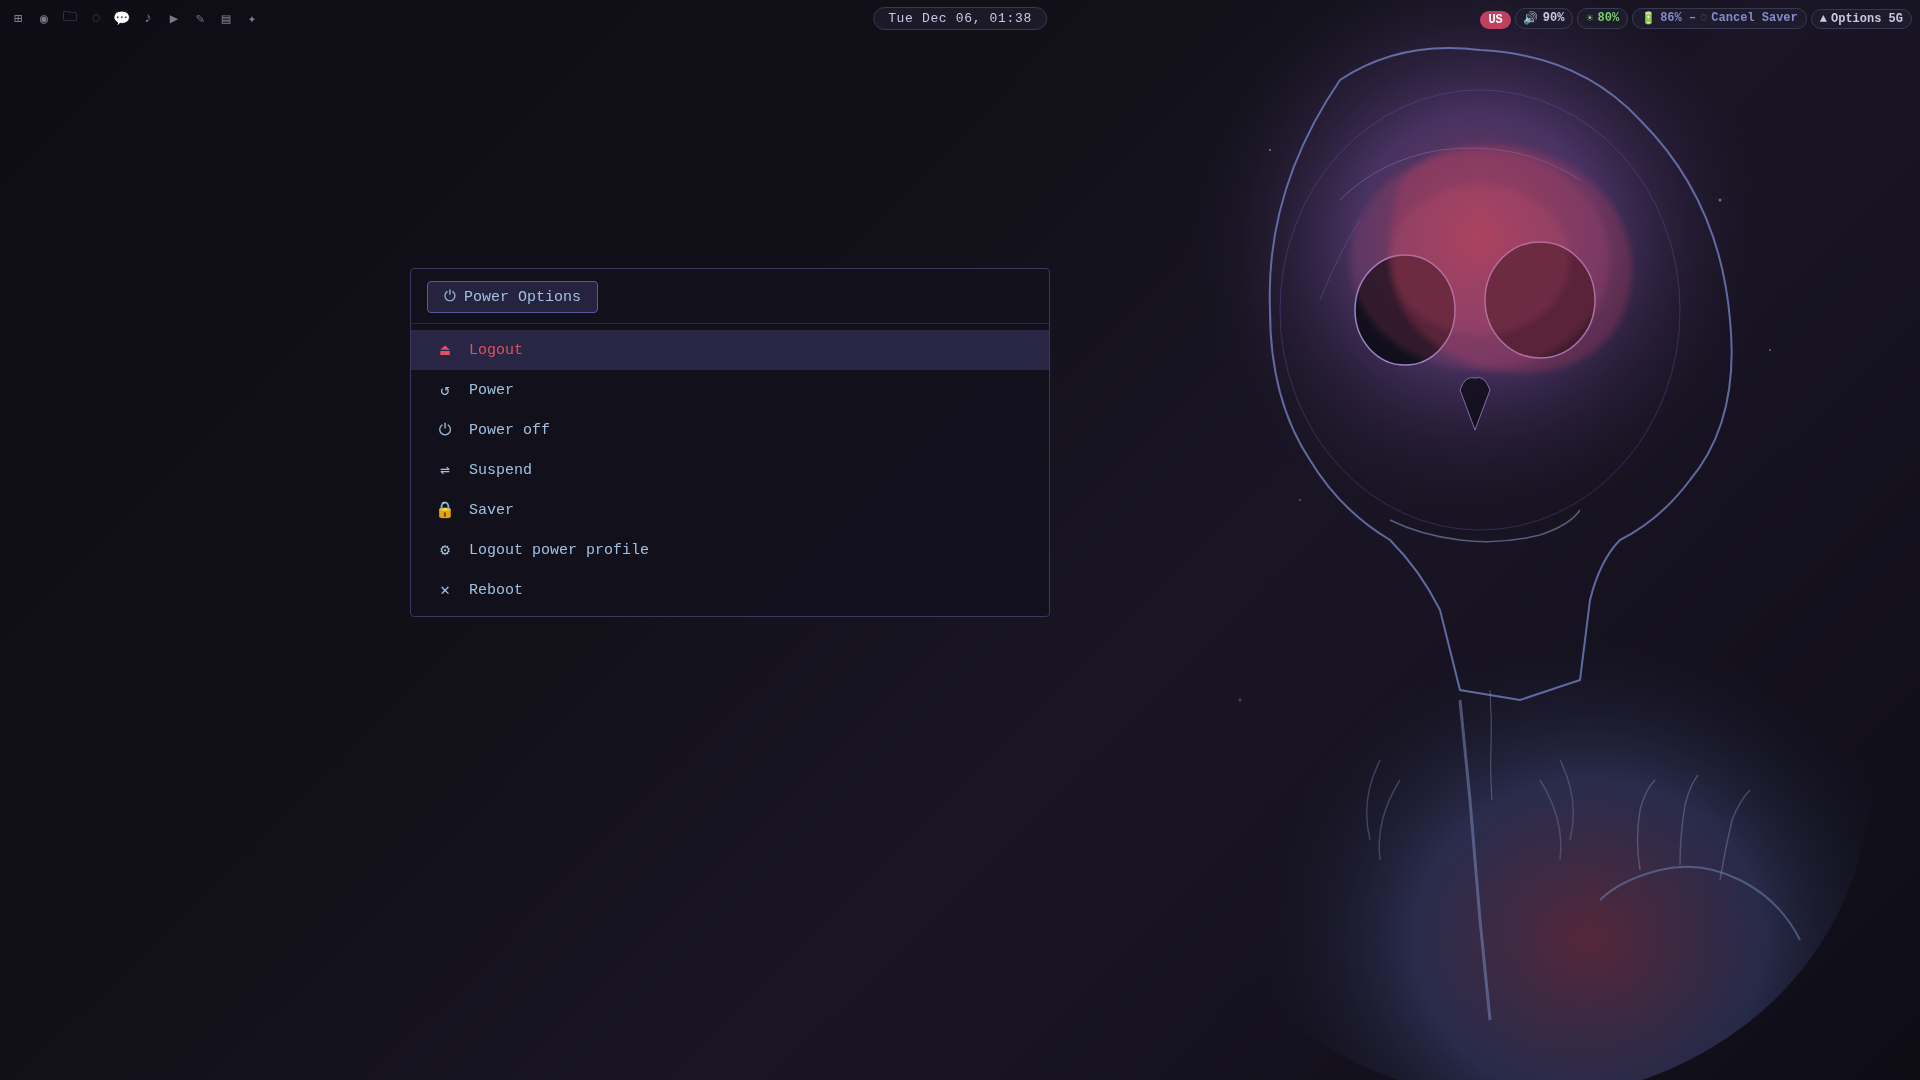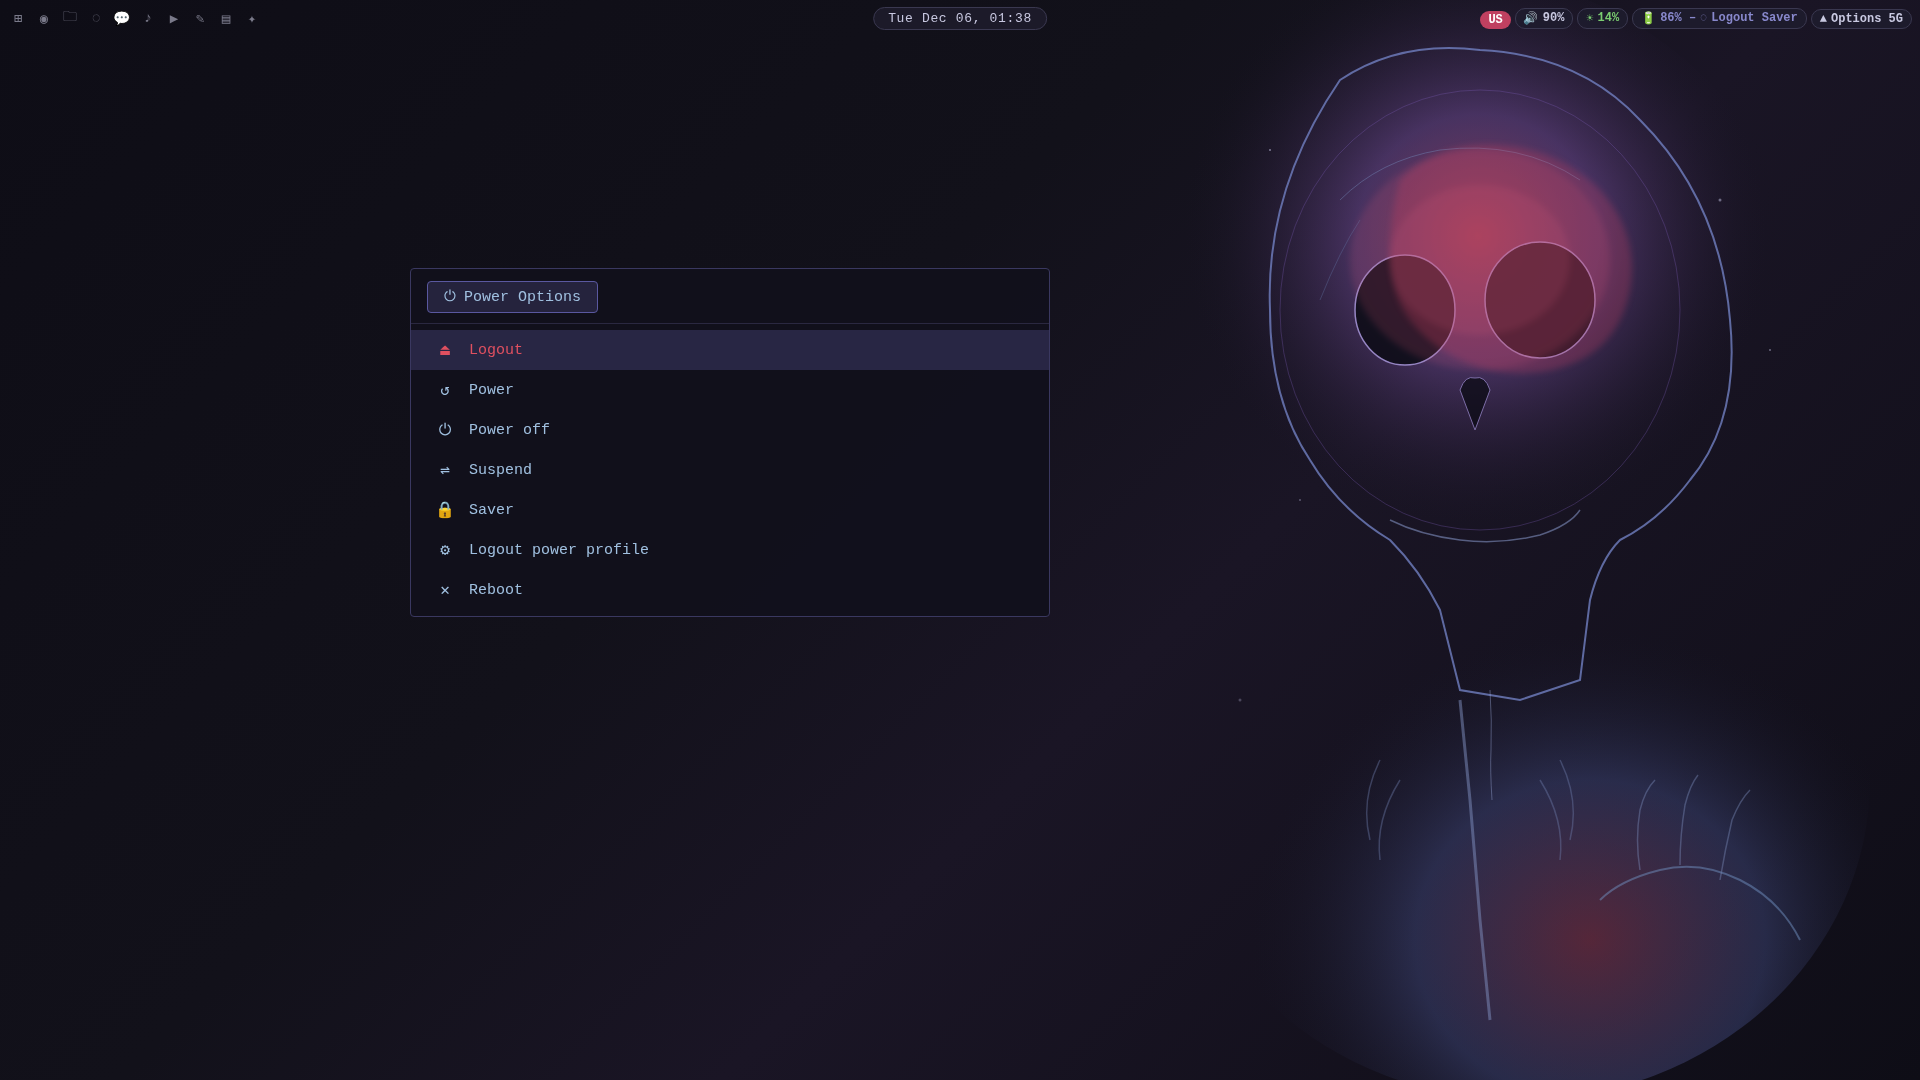--- a/index.html
+++ b/index.html
@@ -294,27 +294,27 @@
   </div>
 
   <div class="topbar-right">
     <div class="status-badge badge-lang">US</div>
     <div class="status-badge badge-vol">
       <span>🔊</span>
       <span>90%</span>
     </div>
     <div class="status-badge badge-bright">
       <span>☀</span>
-      <span>14%</span>
+      <span>80%</span>
     </div>
     <div class="status-badge badge-bat">
       <span>🔋</span>
       <span>86% –</span>
       <span>◌</span>
-      <span>Logout Saver</span>
+      <span>Cancel Saver</span>
     </div>
     <div class="status-badge badge-wifi">
       <span>▲</span>
       <span>Options 5G</span>
     </div>
   </div>
 </div>
 
 <div class="power-dialog">
   <div class="power-dialog-header">

